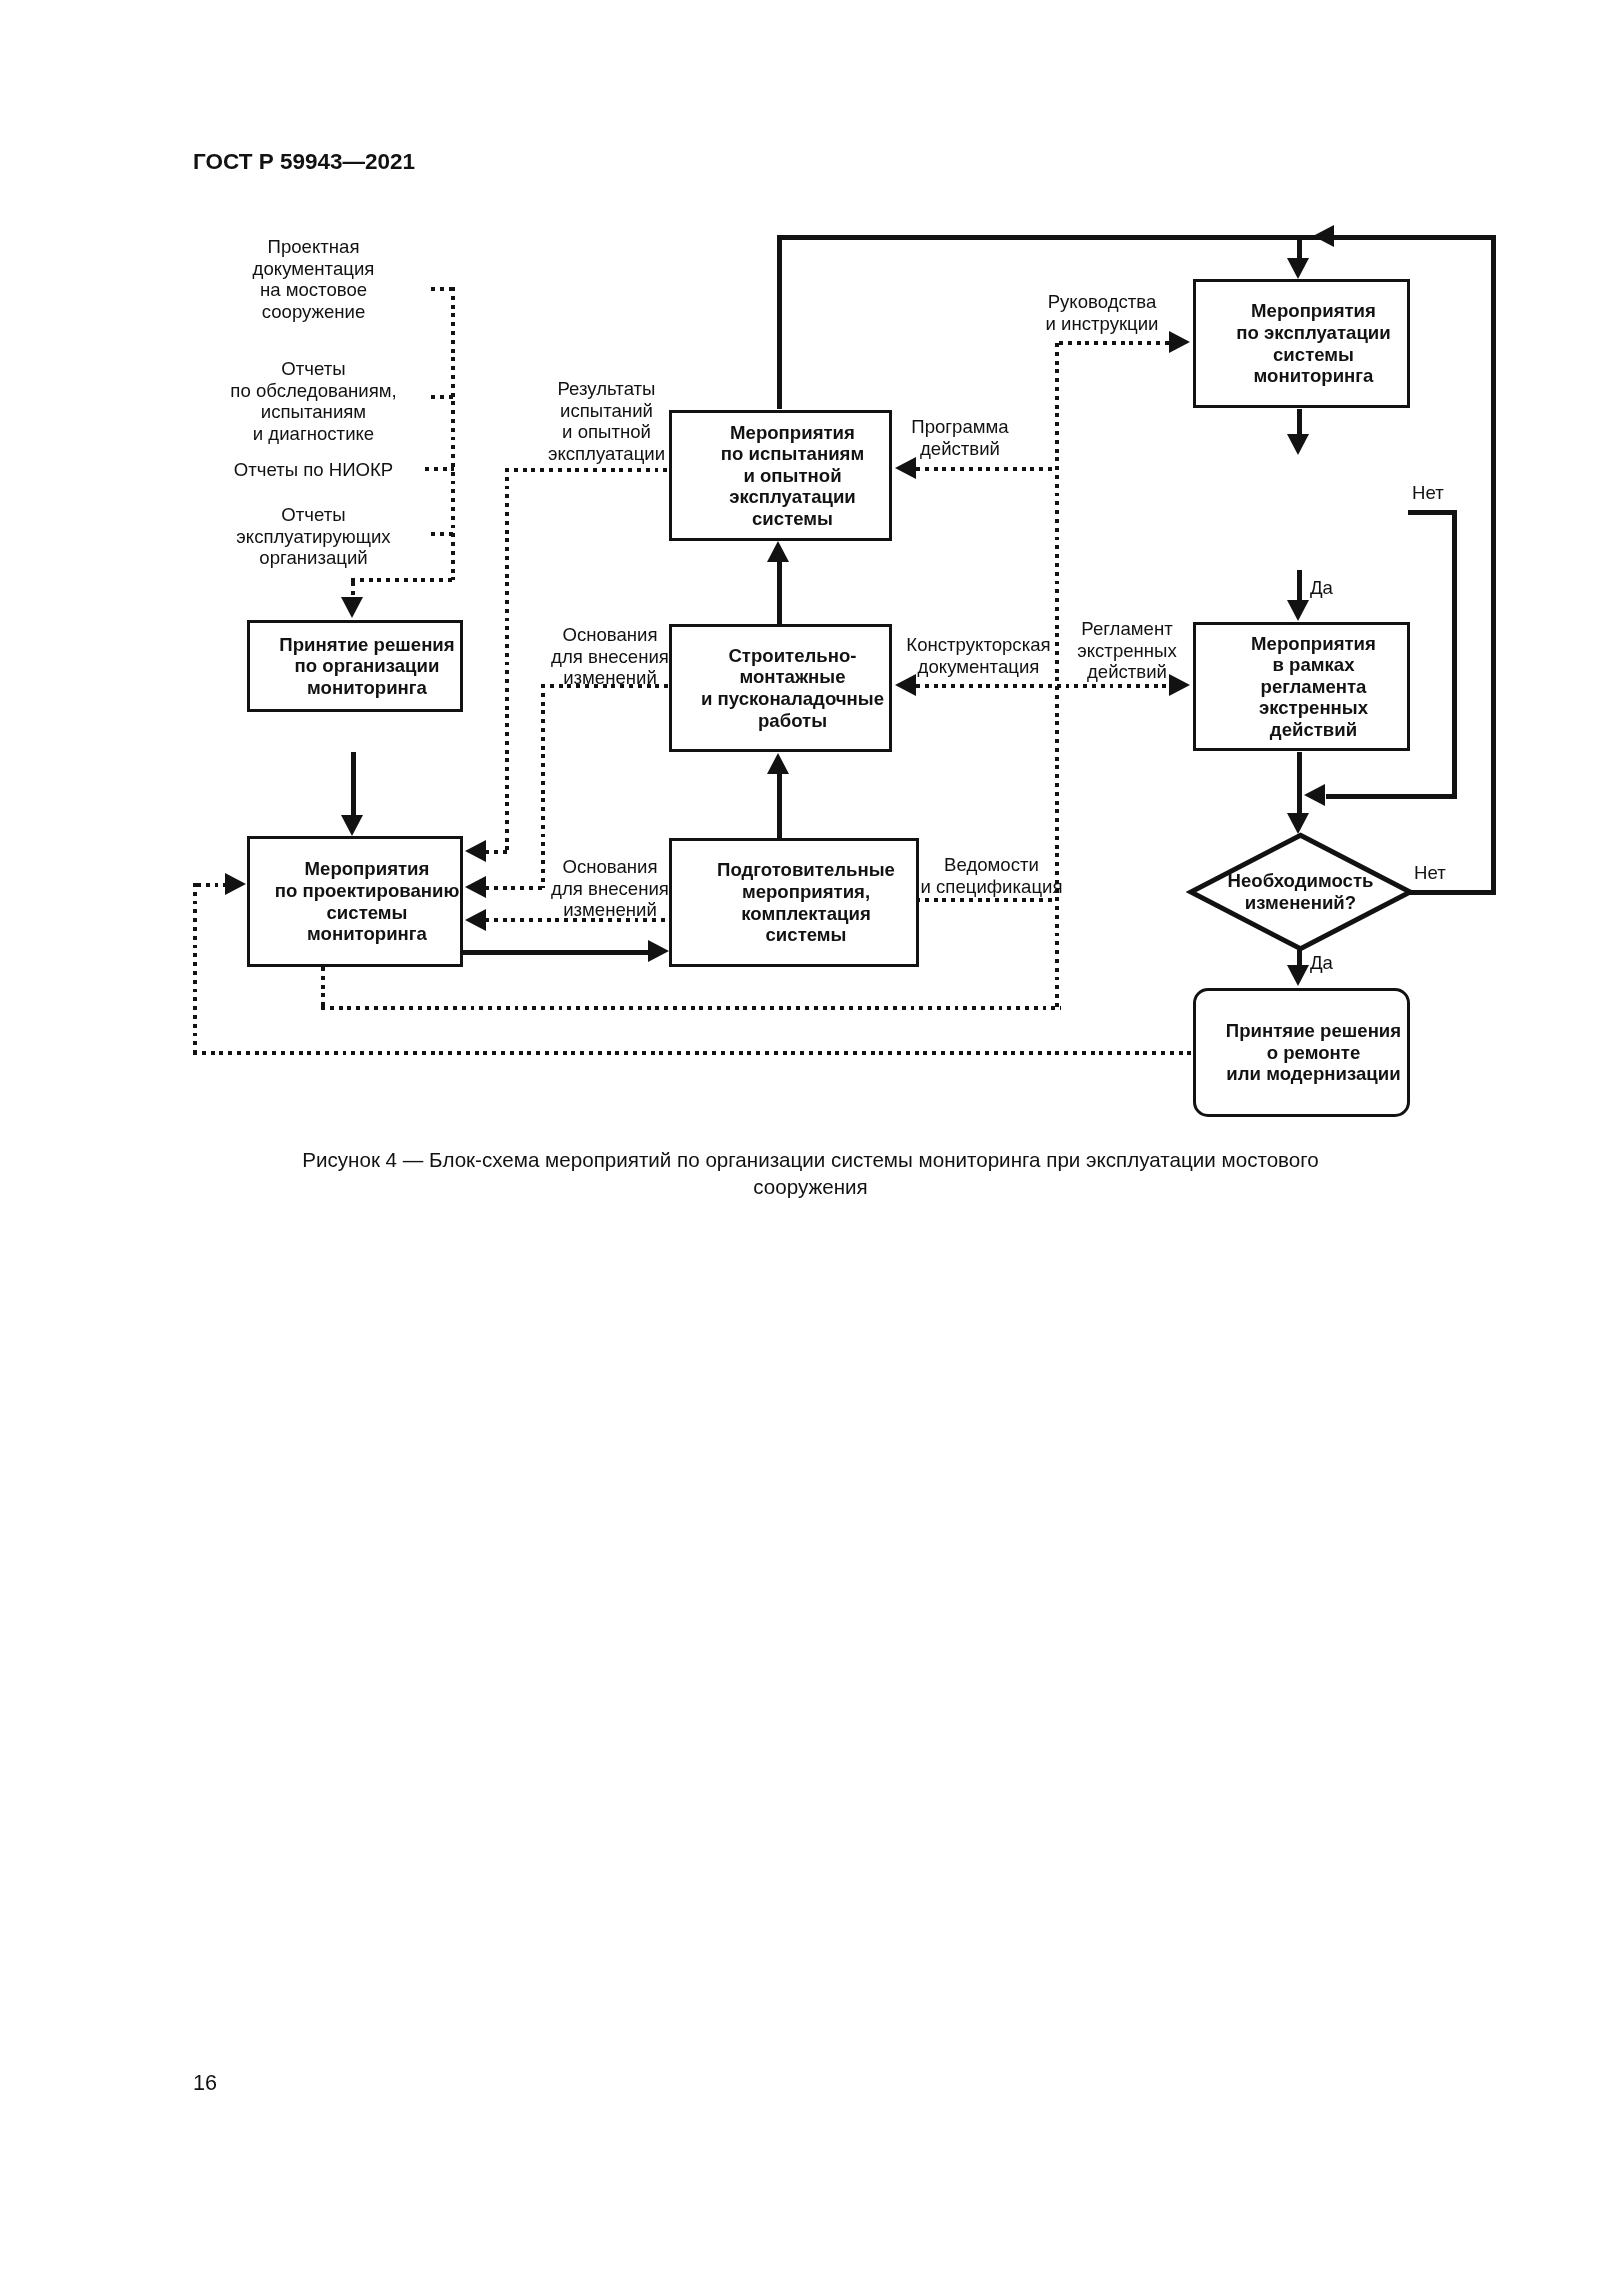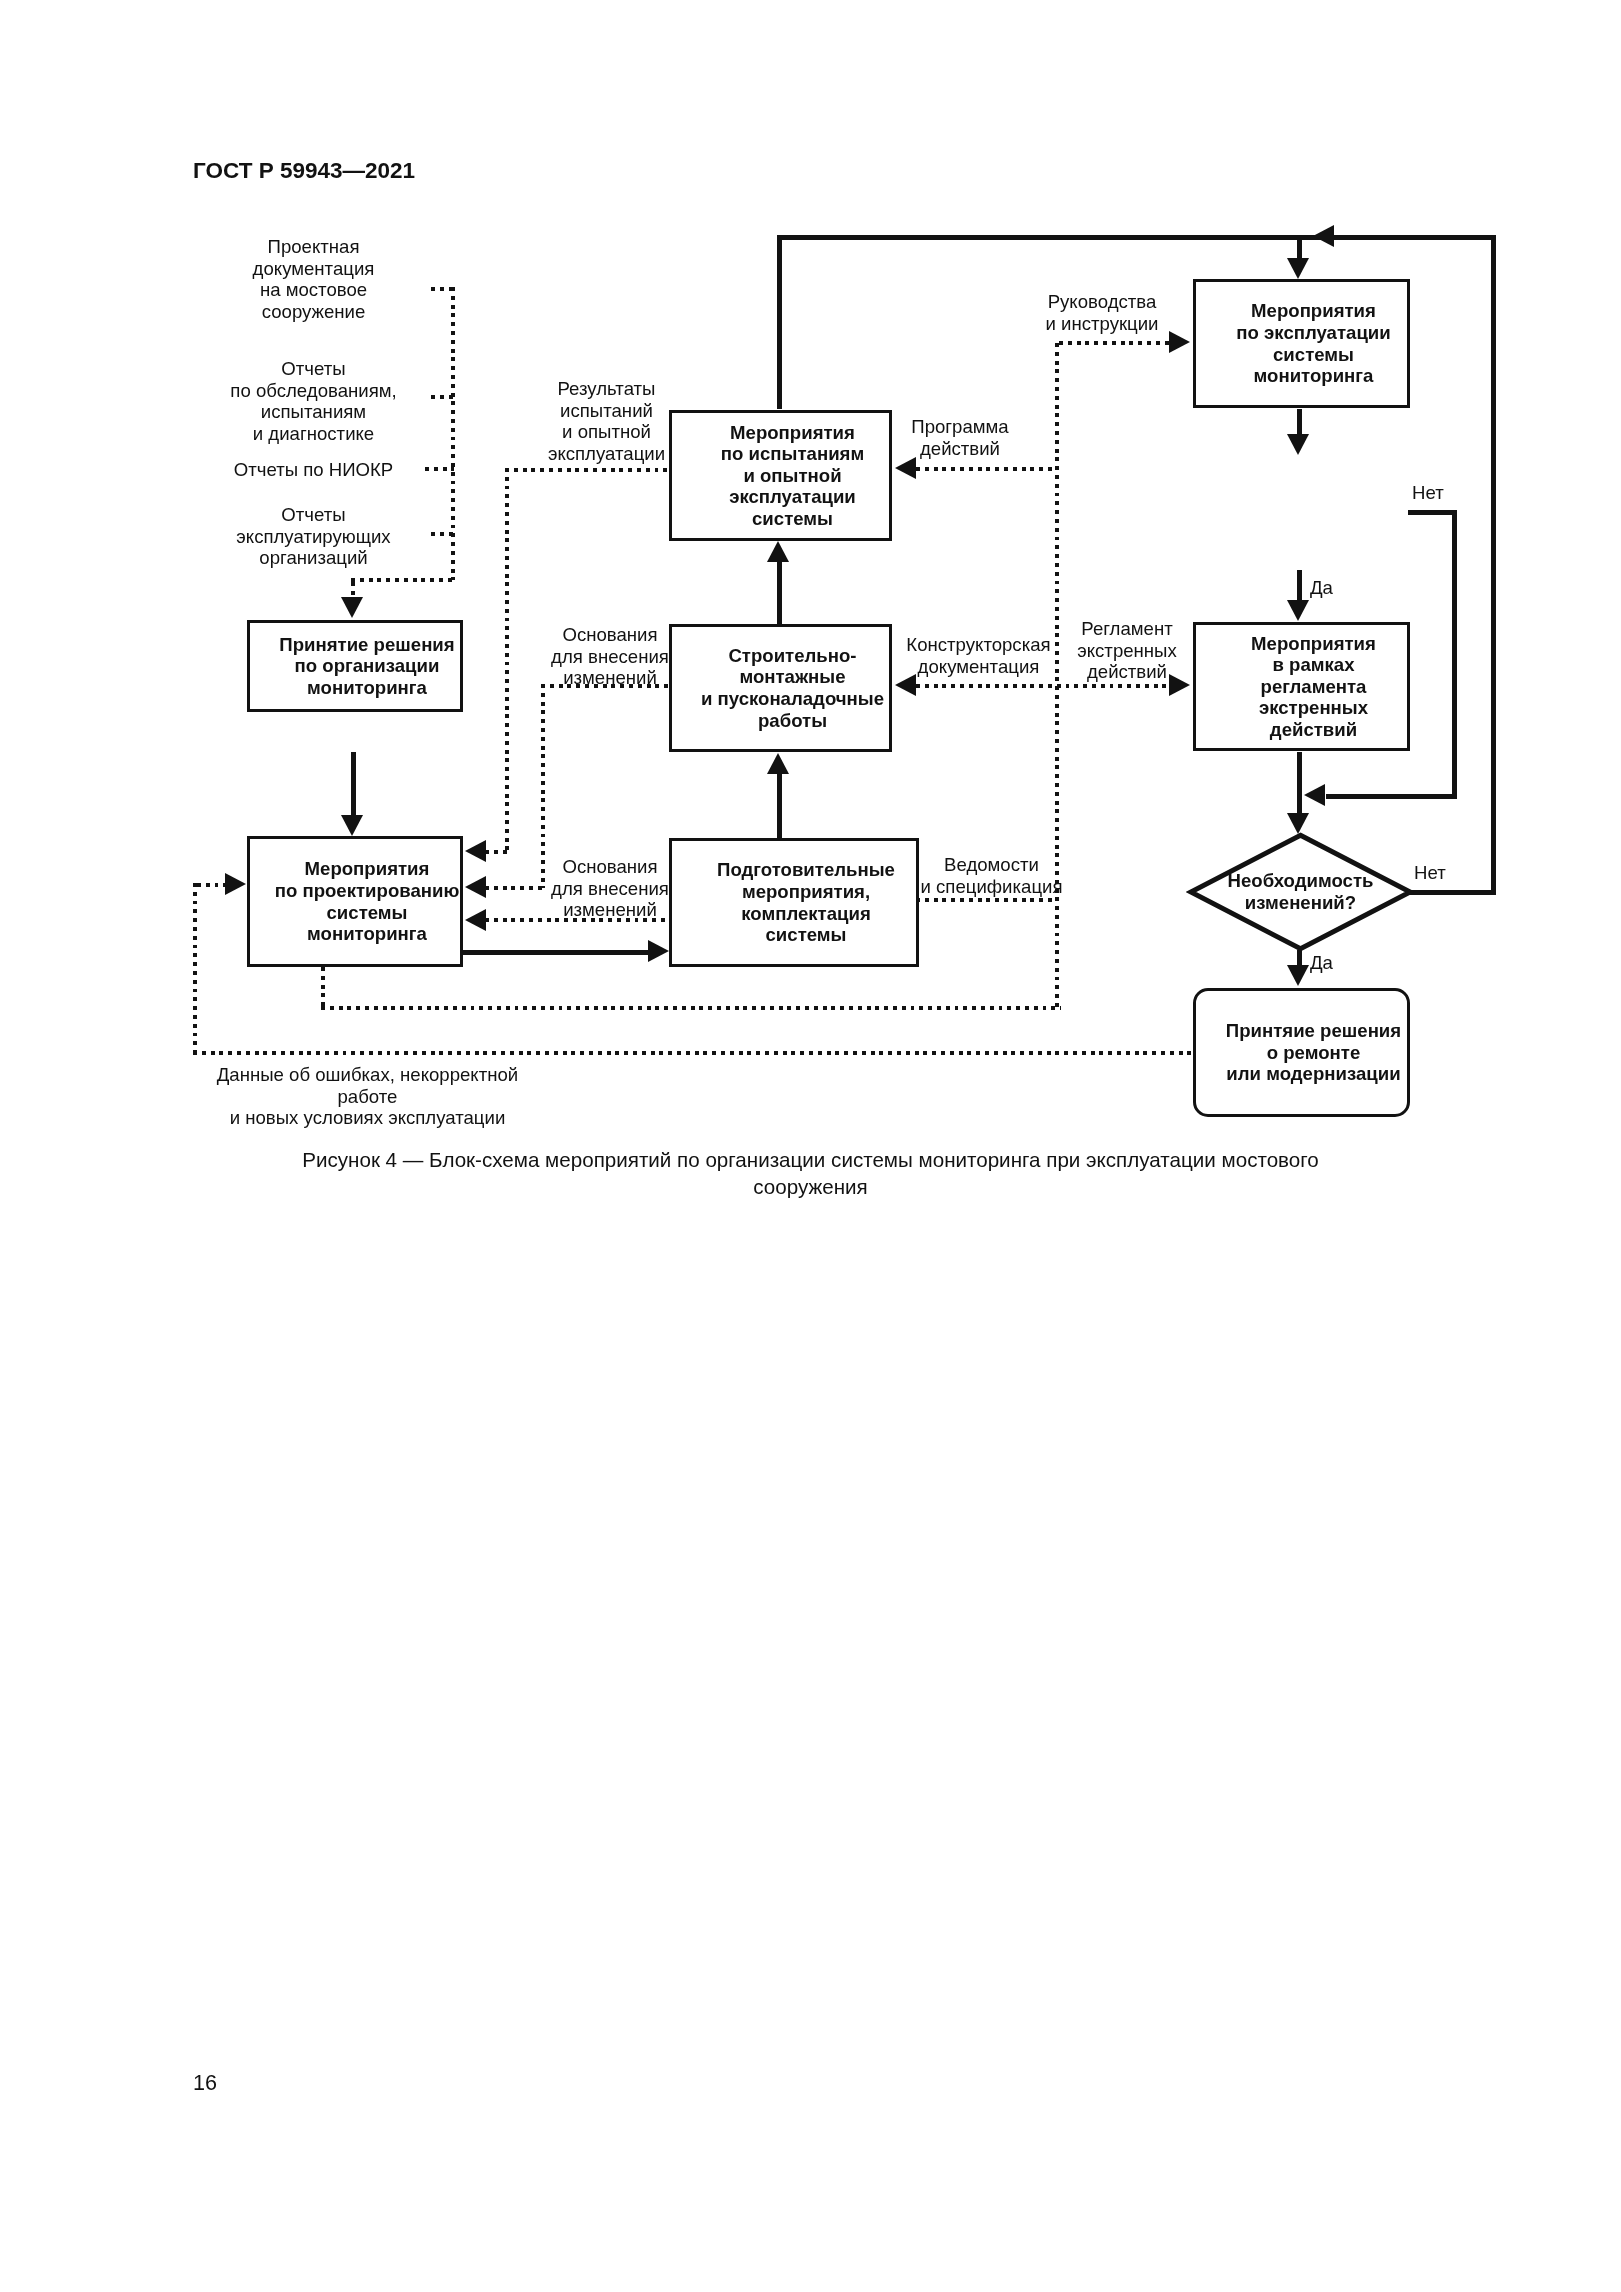--- a/index.html
+++ b/index.html
@@ -25,21 +25,21 @@
   .diamond{position:absolute;z-index:3;}
   .diamond svg{display:block;}
   .dtext{position:absolute;left:0;top:0;right:0;bottom:0;display:flex;align-items:center;justify-content:center;
          text-align:center;font-weight:bold;font-size:18.6px;line-height:21.6px;white-space:pre-line;}
 </style>
 </head>
 <body>
 
 <div class="page">
 
-  <div class="hdr" style="left:193px;top:158px;">ГОСТ Р 59943—2021</div>
+  <div class="hdr" style="left:193px;top:149px;">ГОСТ Р 59943—2021</div>
 
   <div class="lbl" style="left:201px;top:236px;width:225px;">Проектная
 документация
 на мостовое
 сооружение</div>
   <div class="lbl" style="left:201px;top:358px;width:225px;">Отчеты
 по обследованиям,
 испытаниям
 и диагностике</div>
   <div class="lbl" style="left:201px;top:459px;width:225px;">Отчеты по НИОКР</div>
@@ -101,22 +101,20 @@
 и инструкции</div>
   <div class="lbl" style="left:900px;top:416px;width:120px;">Программа
 действий</div>
   <div class="lbl" style="left:900px;top:634px;width:157px;">Конструкторская
 документация</div>
   <div class="lbl" style="left:1066px;top:618px;width:122px;">Регламент
 экстренных
 действий</div>
   <div class="lbl" style="left:919px;top:854px;width:145px;">Ведомости
 и спецификация</div>
-  <div class="lbl" style="left:191px;top:1064px;width:353px;">Данные об ошибках, некорректной работе
-и новых условиях эксплуатации</div>
 
   <div class="yn" style="left:1310px;top:577px;">Да</div>
   <div class="yn" style="left:1412px;top:482px;">Нет</div>
   <div class="yn" style="left:1310px;top:952px;">Да</div>
   <div class="yn" style="left:1414px;top:862px;">Нет</div>
 
   <div class="caption" style="left:0px;top:1147px;width:1621px;">Рисунок 4 — Блок-схема мероприятий по организации системы мониторинга при эксплуатации мостового
 сооружения</div>
   <div class="pagenum" style="left:193px;top:2070px;">16</div>
 

